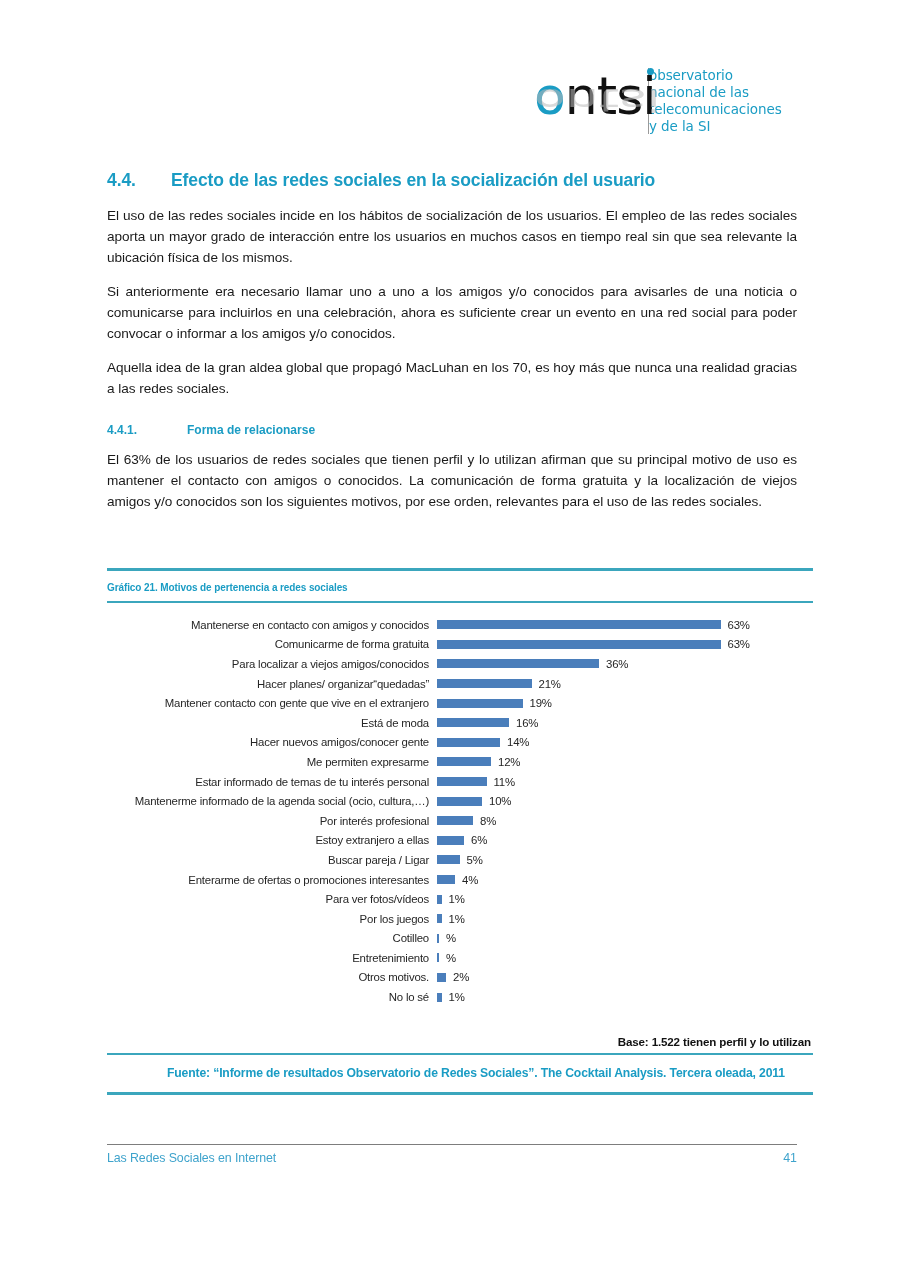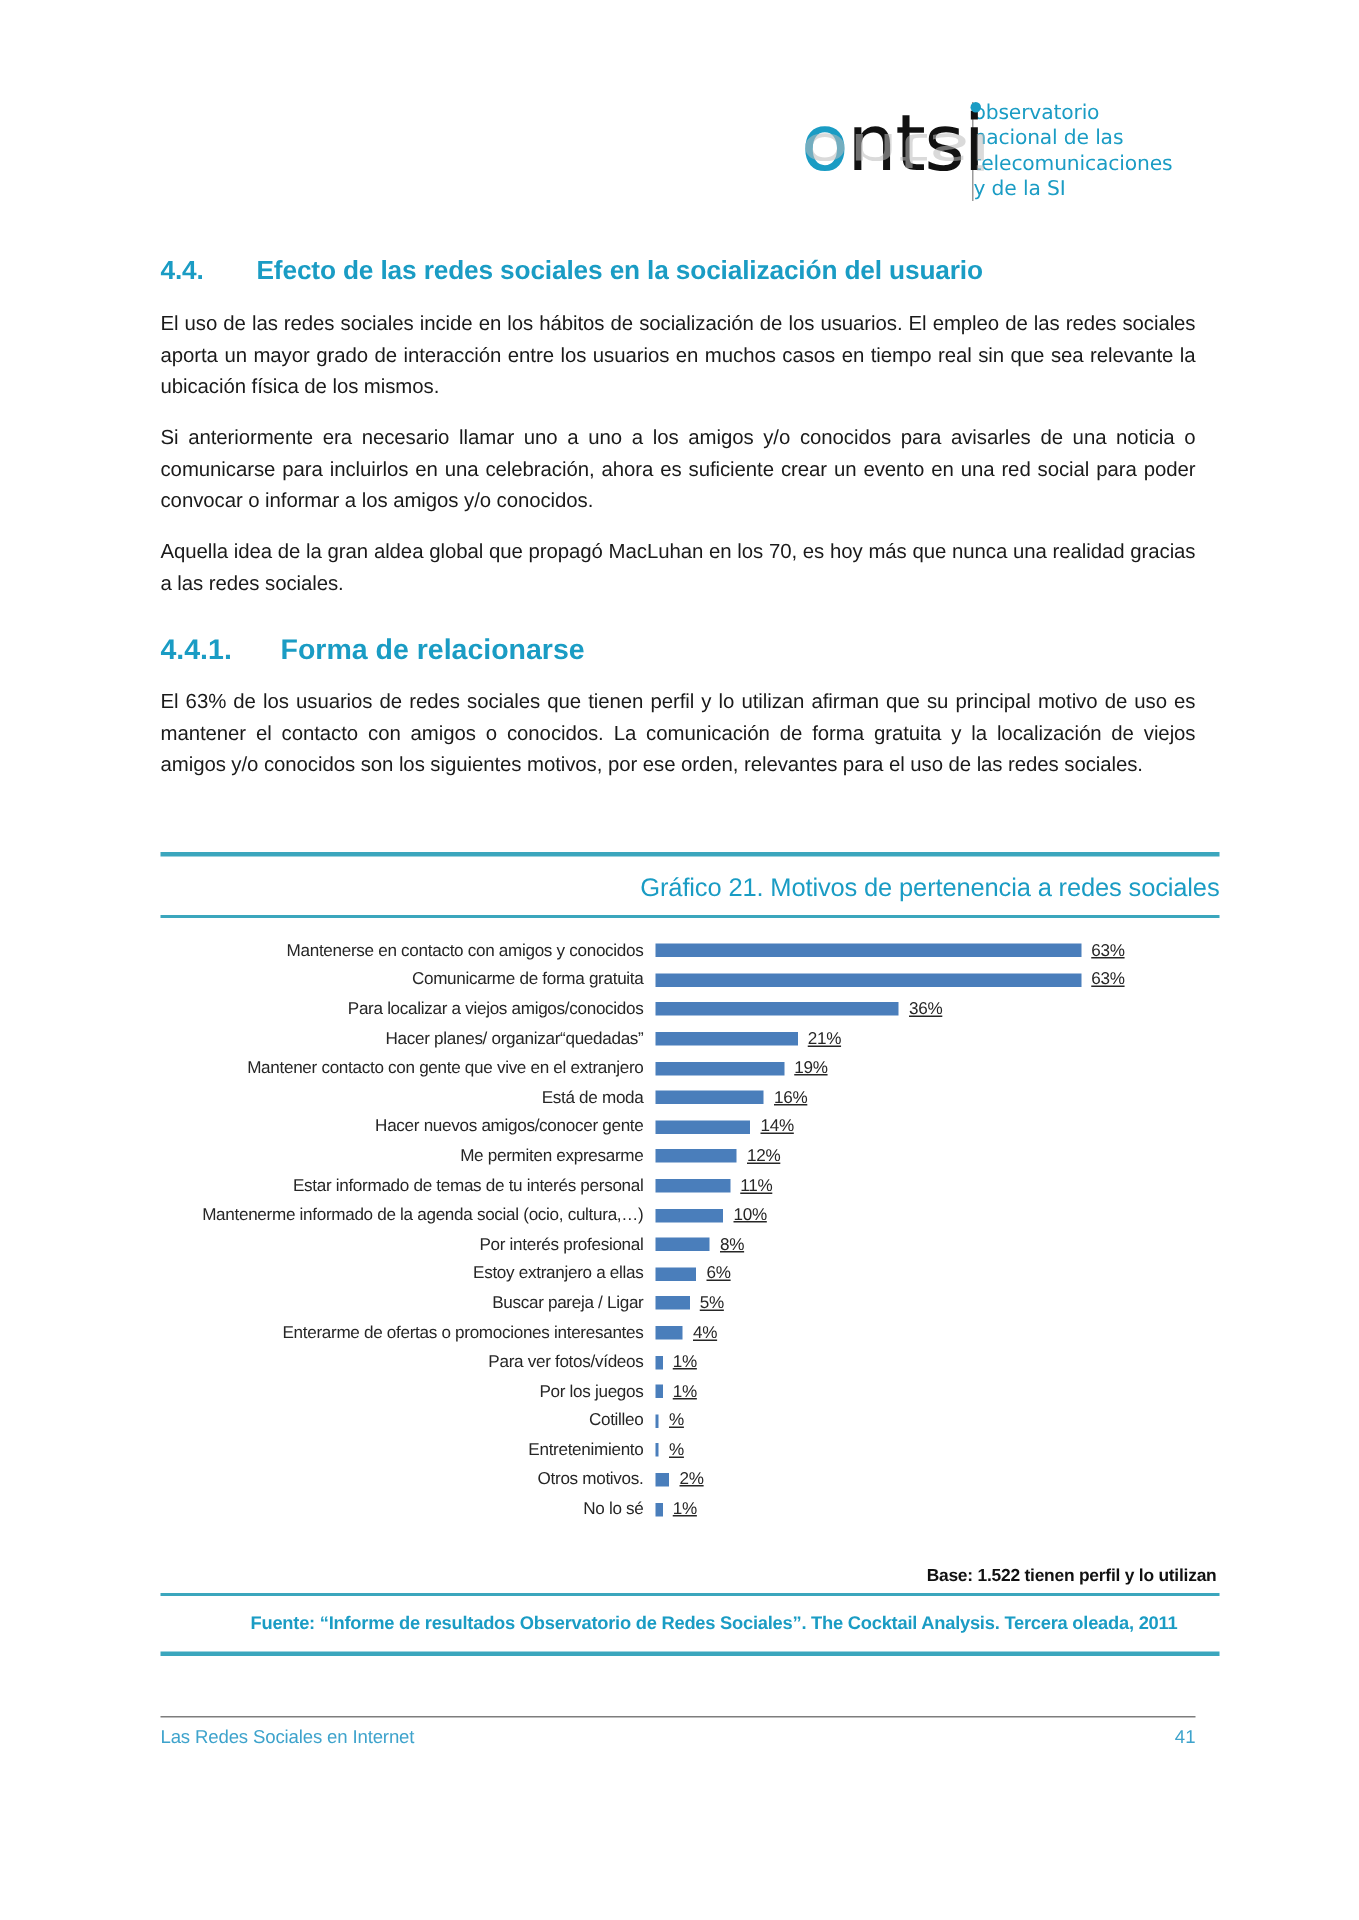--- a/index.html
+++ b/index.html
@@ -102,21 +102,21 @@
     margin: 0 0 14px 0;
     font-size: 17.5px;
     font-weight: bold;
     color: #1a9cc4;
     letter-spacing: -0.1px;
     display: flex;
   }
   h2.sec-title .num { width: 64px; flex: none; }
   h3.sub-title {
     margin: 24px 0 12px 0;
-    font-size: 19px;
+    font-size: 12px;
     font-weight: bold;
     color: #1a9cc4;
     display: flex;
   }
   h3.sub-title .num { width: 80px; flex: none; }
 
   p.body {
     margin: 0 0 13px 0;
     font-size: 13.6px;
     line-height: 21px;
@@ -136,24 +136,24 @@
     height: 3px;
     background: #3ba6bd;
     width: 100%;
   }
   .rule-thin {
     height: 2px;
     background: #3ba6bd;
     width: 100%;
   }
   .chart-title {
-    text-align: right;
+    text-align: left;
     color: #1a9cc4;
-    font-size: 17px;
-    font-weight: normal;
+    font-size: 10px;
+    font-weight: bold;
     padding: 11px 0 8px 0;
     letter-spacing: -0.1px;
   }
   .chart-body {
     padding: 12px 0 8px 0;
   }
   .bar-row {
     display: flex;
     align-items: center;
     height: 19.6px;
@@ -180,21 +180,20 @@
     height: 9px;
     background: #4a7ebb;
     flex: none;
   }
   .bar-value {
     font-size: 11.4px;
     color: #262626;
     margin-left: 7px;
     white-space: nowrap;
     letter-spacing: -0.2px;
-    text-decoration: underline;
   }
 
   .base-row {
     text-align: right;
     font-size: 11.6px;
     font-weight: bold;
     color: #111111;
     padding: 4px 2px 5px 0;
     letter-spacing: -0.15px;
     margin-top: 16px;

